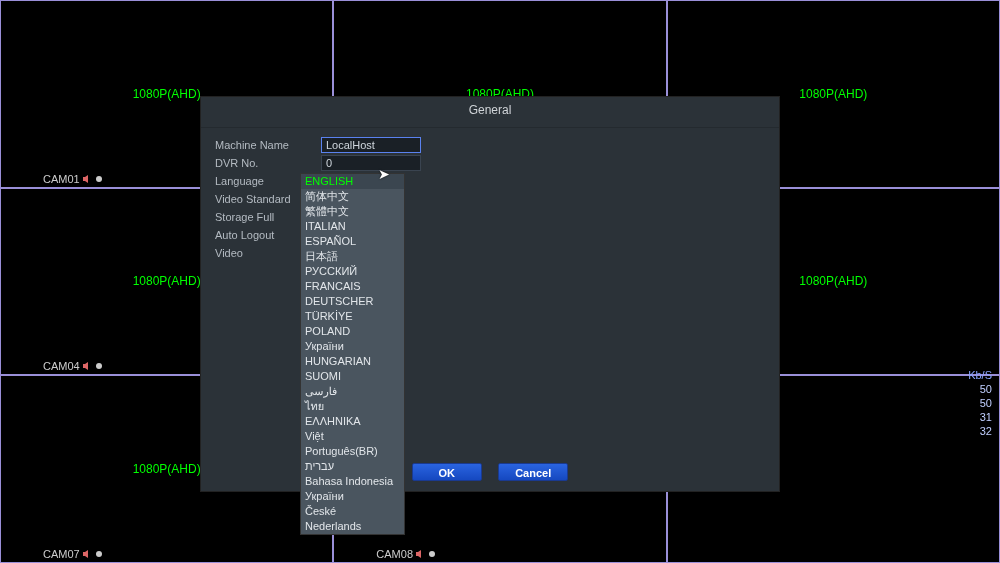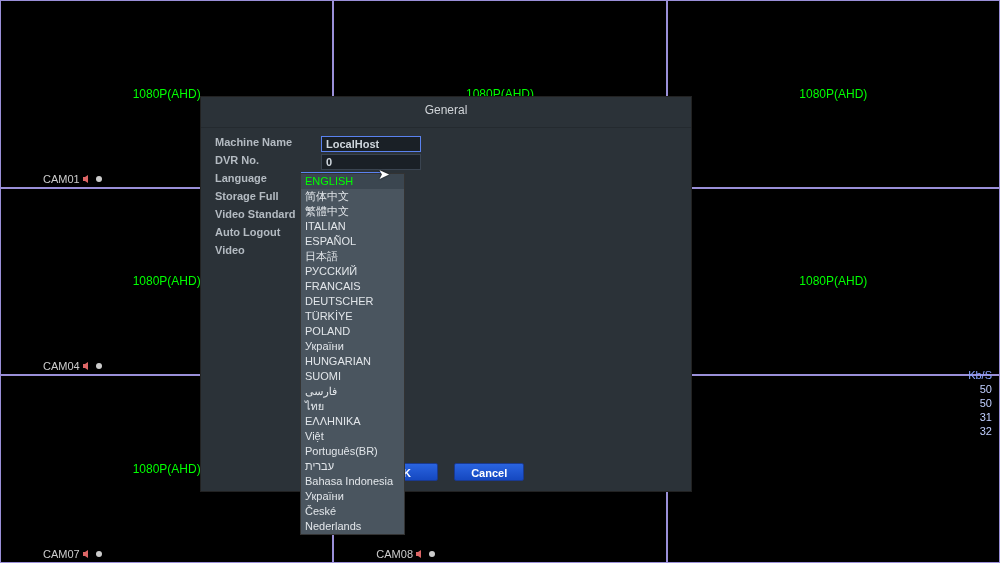--- a/index.html
+++ b/index.html
@@ -4,24 +4,24 @@
 <style>
   * { box-sizing: border-box; margin: 0; padding: 0; }
   html, body { width: 1000px; height: 563px; background: #000; font-family: Arial, sans-serif; overflow: hidden; }
   .grid { position: absolute; top: 0; left: 0; width: 1000px; height: 563px; display: grid; grid-template-columns: repeat(3, 1fr); grid-template-rows: repeat(3, 1fr); }
   .cell { border: 1px solid #9a8fd8; position: relative; }
   .res-label { position: absolute; top: 50%; left: 50%; transform: translate(-50%, -50%); color: #00ff00; font-size: 12px; font-family: Arial; }
   .cam-label { position: absolute; bottom: 2px; left: 2px; color: #ccc; font-size: 11px; display:flex; align-items:center; gap:2px;margin-left:40px;}
   .cam-icon { width: 10px; height: 10px; }
   .kbps-box { position: absolute; right: 8px; top: 368px; color: #8aa6ff; font-size: 11px; text-align: right; line-height: 14px; }
   .kbps-box div { color:#c0cfff;text-align:right;}
-  .dialog { position: absolute; left: 200px; top: 96px; width: 492px; height: 396px; background: #2b3238; border: 1px solid #222; }
+  .dialog { position: absolute; left: 200px; top: 96px; width: 580px; height: 396px; background: #2b3238; border: 1px solid #222; }
   .dialog-title { text-align: center; color: #d0d4d8; font-size: 12px; padding: 6px 0 10px 0; border-bottom: 1px solid #242a2f; }
   .form-area { padding: 8px 14px; }
-  .form-row { display: flex; height: 18px; margin-bottom: 0px; font-size: 11px; font-weight: bold; }
+  .form-row { display: flex; align-items: center; height: 18px; margin-bottom: 0px; font-size: 11px; }
   .form-label { width: 86px; color: #b4bbc2; font-size: 11px; }
   .form-input { width: 100px; height: 16px; background: #1a2026; border: 1px solid #3a4450; color: #cfd6dd; font-size: 11px; padding: 0 4px; line-height:14px;margin-left:20px;}
   .mname-input { border: 1px solid #5a82f0; }
   .lang-select { width: 80px; height: 16px; background: #1a2026; border: 1px solid #5a82f0; color: #00ff00; font-size: 11px; padding: 0 4px; display:flex; align-items:center; justify-content:space-between; position:relative;}
   .lang-select .caret { width: 10px; text-align:center; color:#bbb; border-left:1px solid #4a5560; height:100%; display:flex; align-items:center; justify-content:center; font-size:8px;}
   .dropdown { position: absolute; left: 300px; top: 173px; width: 105px; background: #4a555f; border: 1px solid #333; z-index: 50; }
   .dropdown-item { color: #e2e6ea; font-size: 11px; padding: 1px 4px; line-height: 13px; cursor: pointer; white-space:nowrap; overflow:hidden;}
   .dropdown-item.selected { color: #00ff00; background: #3b4650; }
   .button-row { position: absolute; bottom: 10px; left: 0; right: 0; text-align: center; font-weight: bold; }
   .btn { display: inline-block; width: 70px; height: 18px; line-height: 18px; background: linear-gradient(#2a64e0, #1548c0); color: #fff; font-size: 11px; border: 1px solid #1a3a90; border-radius: 2px; margin: 0 6px; text-align:center; cursor:pointer;}
@@ -112,24 +112,24 @@
       <div class="form-input">0</div>
     </div>
     <div class="form-row">
       <div class="form-label">Language</div>
       <div class="lang-select">
         <span>ENGLISH</span>
         <span class="caret">▾</span>
       </div>
     </div>
     <div class="form-row">
-      <div class="form-label">Storage Full</div>
+      <div class="form-label">Video Standard</div>
     </div>
     <div class="form-row">
-      <div class="form-label">Video Standard</div>
+      <div class="form-label">Storage Full</div>
     </div>
     <div class="form-row">
       <div class="form-label">Auto Logout</div>
     </div>
     <div class="form-row">
       <div class="form-label">Video</div>
     </div>
   </div>
   <div class="button-row">
     <div class="btn">OK</div>

